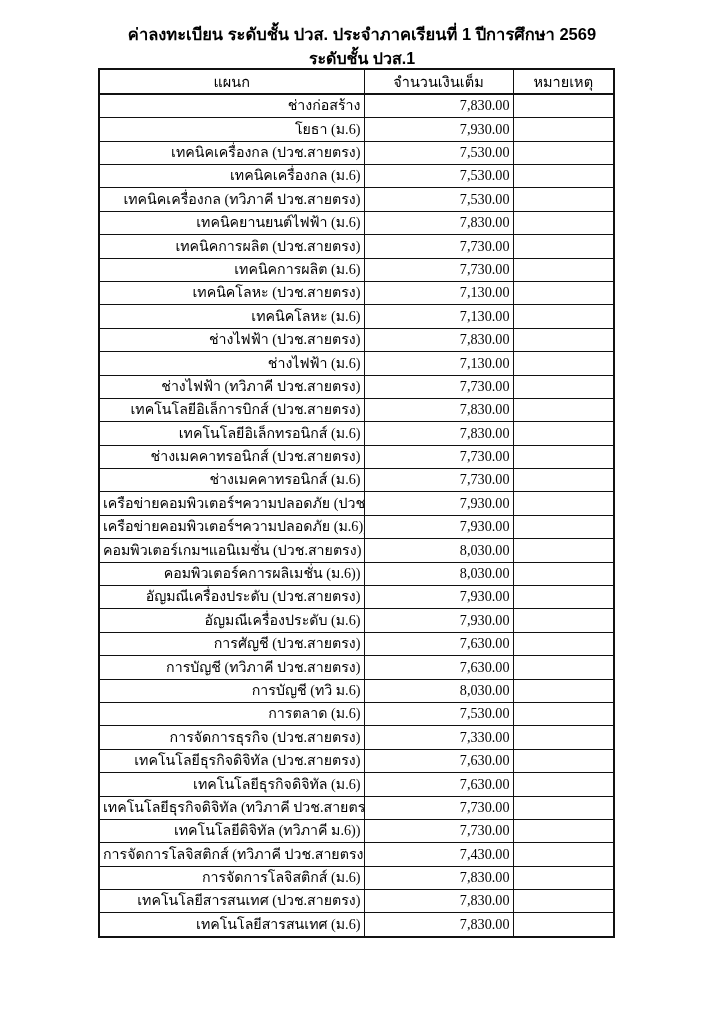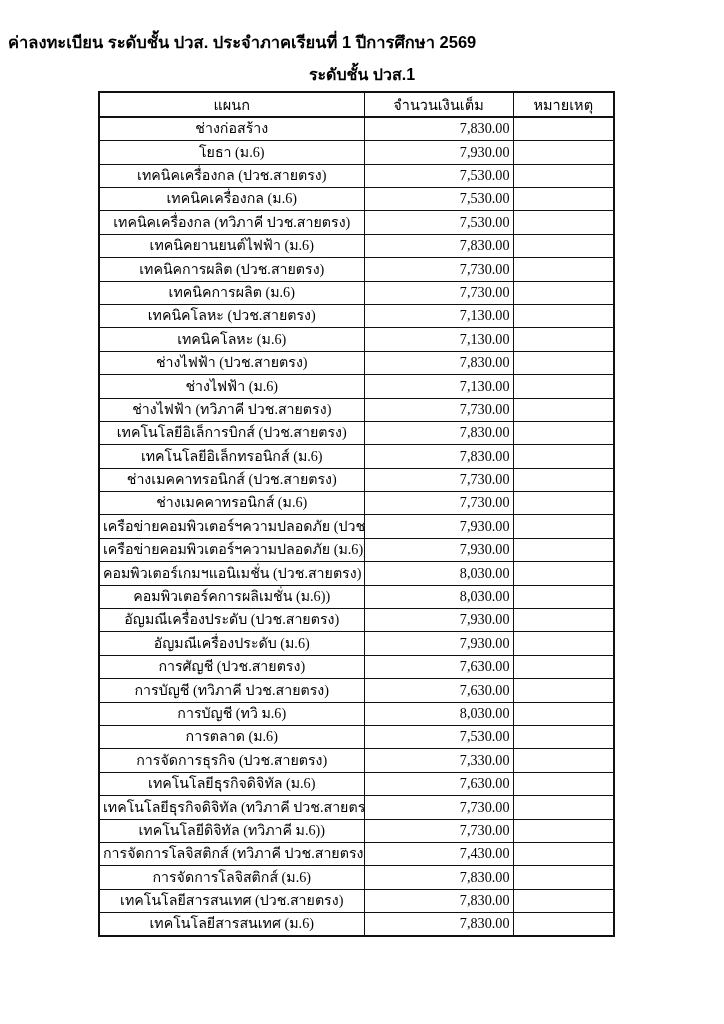--- a/index.html
+++ b/index.html
@@ -14,32 +14,31 @@
   }
   .page {
     width: 724px;
     height: 1024px;
     overflow: hidden;
     background: #ffffff;
   }
   .title {
     font-size: 16.5px;
     font-weight: 700;
-    text-align: left;
-    margin: 8px;
+    text-align: center;
+    margin: 0;
     padding-top: 24px;
     line-height: 1.25;
   }
   .subtitle {
     font-size: 16px;
     font-weight: 700;
     text-align: center;
     margin: 0;
     padding-top: 4px;
-    padding-bottom: 7px;
     line-height: 1.2;
   }
   table.fee-table {
     border-collapse: collapse;
     table-layout: fixed;
     margin-left: 98px;
     width: 515px;
     border: 2px solid #111111;
     font-family: Liberation Serif, serif;
   }
@@ -56,21 +55,21 @@
   }
   table.fee-table td {
     border: 1px solid #111111;
     font-size: 14.2px;
     height: 22.4px;
     padding: 0 3px;
     overflow: hidden;
     white-space: nowrap;
     line-height: 1.1;
   }
-  td.dept { text-align: center; }
+  td.dept { text-align: right; }
   td.amt  { text-align: right; padding-right: 13px; }
   td.note { text-align: left; }
 </style>
 </head>
 <body>
 
 <div class="page">
   <h1 class="title">ค่าลงทะเบียน ระดับชั้น ปวส. ประจำภาคเรียนที่ 1 ปีการศึกษา 2569</h1>
   <h2 class="subtitle">ระดับชั้น ปวส.1</h2>
 
@@ -252,20 +251,25 @@
     <td class="note"></td>
   </tr>
 
   <tr>
     <td class="dept">การจัดการธุรกิจ (ปวช.สายตรง)</td>
     <td class="amt">7,330.00</td>
     <td class="note"></td>
   </tr>
 
 
+  <tr>
+    <td class="dept">เทคโนโลยีธุรกิจดิจิทัล (ปวช.สายตรง)</td>
+    <td class="amt">7,630.00</td>
+    <td class="note"></td>
+  </tr>
 
   <tr>
     <td class="dept">เทคโนโลยีธุรกิจดิจิทัล (ม.6)</td>
     <td class="amt">7,630.00</td>
     <td class="note"></td>
   </tr>
 
   <tr>
     <td class="dept">เทคโนโลยีธุรกิจดิจิทัล (ทวิภาคี ปวช.สายตรง)</td>
     <td class="amt">7,730.00</td>

